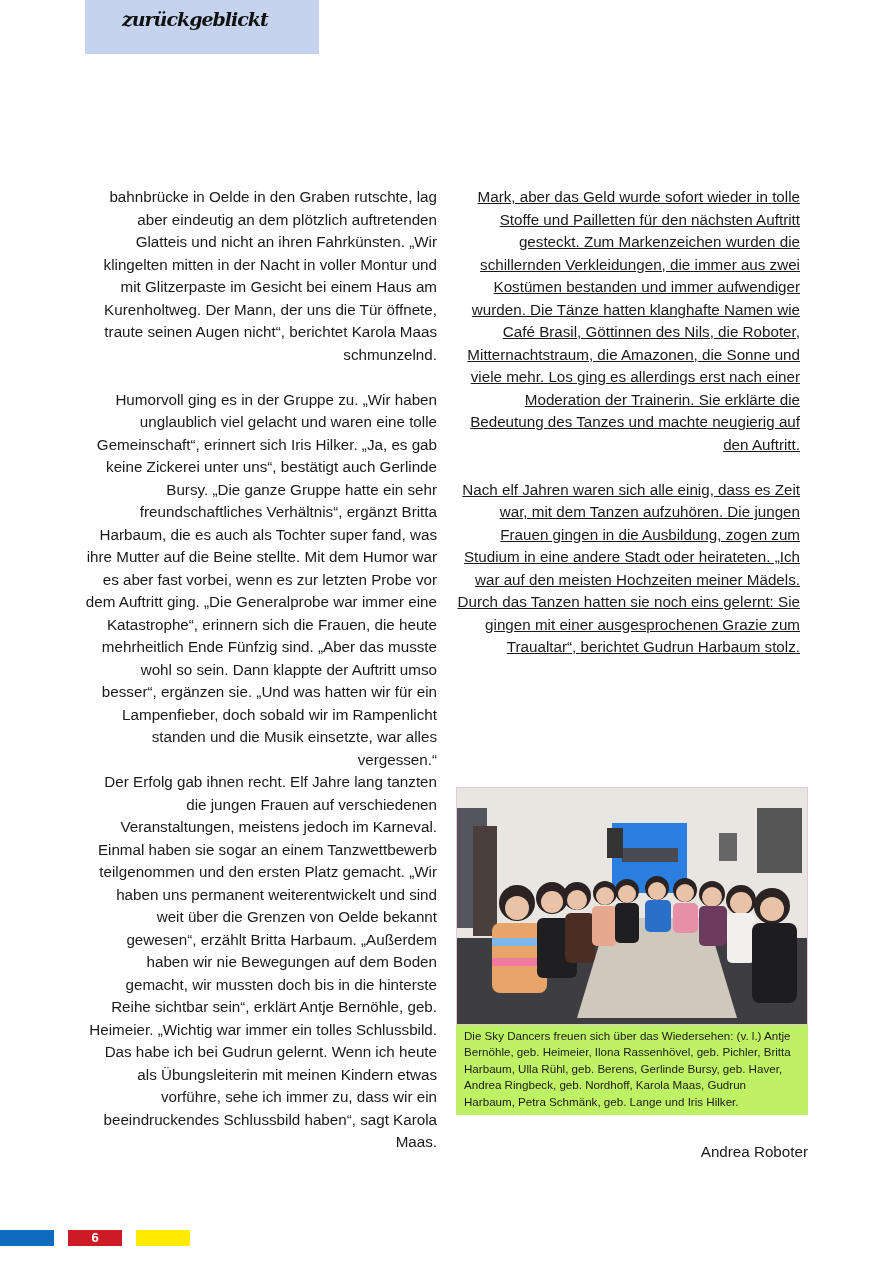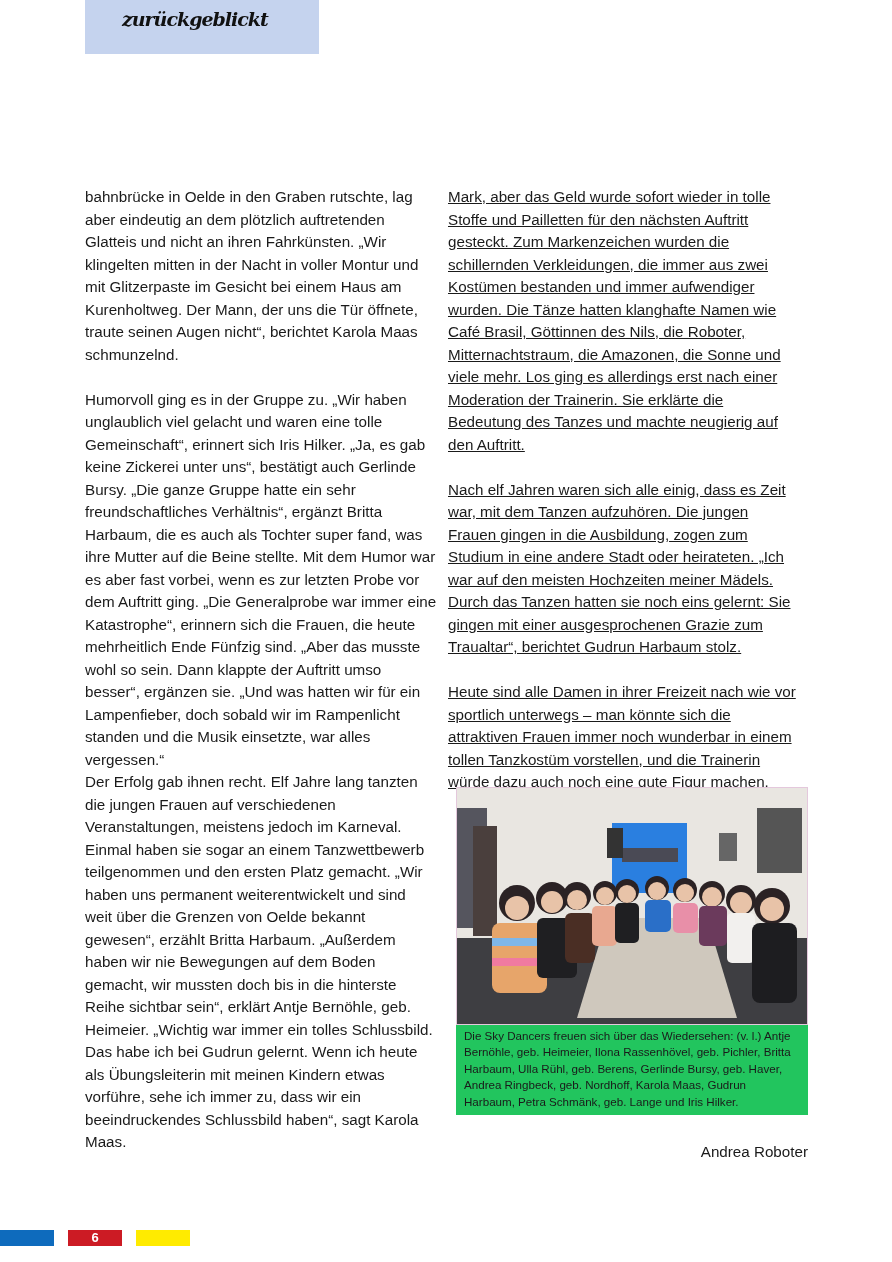--- a/index.html
+++ b/index.html
@@ -1,30 +1,30 @@
 <!DOCTYPE html>
 <html><head>
 <meta charset="utf-8">
 <style>
   html, body { margin: 0; padding: 0; background: #ffffff; }
   body { width: 892px; height: 1262px; position: relative; overflow: hidden;
          font-family: "Liberation Sans", sans-serif; color: #1a1a1a; }
   .header-band { position: absolute; left: 85px; top: 0; width: 234px; height: 54px; background: #c5d3ee; }
   .header-title { position: absolute; left: 122px; top: 8px; font-family: "DejaVu Serif", serif;
          font-style: italic; font-weight: bold; font-size: 19px; letter-spacing: -1px; color: #111; }
-  .col { position: absolute; top: 186px; width: 352px; font-size: 15.2px; line-height: 22.5px; }
+  .col { position: absolute; top: 186px; width: 352px; font-size: 15.2px; line-height: 22.5px; text-align: right; }
   .col-left { left: 85px; }
   .col-right { left: 448px; text-decoration: underline; }
   .col p { margin: 0; }
   .gap { height: 22.5px; }
   .photo { position: absolute; left: 456px; top: 787px; width: 352px; height: 238px;
            border: 1px solid #e4c8dc; box-sizing: border-box; overflow: hidden;
            background: linear-gradient(180deg,#eae7e2 0%,#dcd8d1 45%,#5a5a5c 75%,#3a3a3d 100%); }
   .caption { position: absolute; left: 456px; top: 1025px; width: 352px; height: 90px;
-             background: #22c55e; box-sizing: border-box; padding: 3px 8px;
+             background: #bef264; box-sizing: border-box; padding: 3px 8px;
              font-size: 11.6px; line-height: 16.4px; color: #1a1a1a; }
   .author { position: absolute; right: 84px; top: 1143px; font-size: 15.2px; }
   .bar { position: absolute; top: 1230px; height: 16px; }
   .bar-blue { left: 0; width: 54px; background: #0e6bbd; }
   .bar-red { left: 68px; width: 54px; background: #cc1b24; color: #fff; font-weight: bold;
              font-size: 13px; text-align: center; line-height: 16px; }
   .bar-yellow { left: 136px; width: 54px; background: #ffeb00; }
 </style>
 </head>
 <body>
@@ -37,21 +37,20 @@
   <div class="gap"></div>
   <p>Humorvoll ging es in der Gruppe zu. „Wir haben unglaublich viel gelacht und waren eine tolle Gemeinschaft“, erinnert sich Iris Hilker. „Ja, es gab keine Zickerei unter uns“, bestätigt auch Gerlinde Bursy. „Die ganze Gruppe hatte ein sehr freundschaftliches Verhältnis“, ergänzt Britta Harbaum, die es auch als Tochter super fand, was ihre Mutter auf die Beine stellte. Mit dem Humor war es aber fast vorbei, wenn es zur letzten Probe vor dem Auftritt ging. „Die Generalprobe war immer eine Katastrophe“, erinnern sich die Frauen, die heute mehrheitlich Ende Fünfzig sind. „Aber das musste wohl so sein. Dann klappte der Auftritt umso besser“, ergänzen sie. „Und was hatten wir für ein Lampenfieber, doch sobald wir im Rampenlicht standen und die Musik einsetzte, war alles vergessen.“</p>
   <p>Der Erfolg gab ihnen recht. Elf Jahre lang tanzten die jungen Frauen auf verschiedenen Veranstaltungen, meistens jedoch im Karneval. Einmal haben sie sogar an einem Tanzwettbewerb teilgenommen und den ersten Platz gemacht. „Wir haben uns permanent weiterentwickelt und sind weit über die Grenzen von Oelde bekannt gewesen“, erzählt Britta Harbaum. „Außerdem haben wir nie Bewegungen auf dem Boden gemacht, wir mussten doch bis in die hinterste Reihe sichtbar sein“, erklärt Antje Bernöhle, geb. Heimeier. „Wichtig war immer ein tolles Schlussbild. Das habe ich bei Gudrun gelernt. Wenn ich heute als Übungsleiterin mit meinen Kindern etwas vorführe, sehe ich immer zu, dass wir ein beeindruckendes Schlussbild haben“, sagt Karola Maas.</p>
 </div>
 
 <div class="col col-right">
   <p>Mark, aber das Geld wurde sofort wieder in tolle Stoffe und Pailletten für den nächsten Auftritt gesteckt. Zum Markenzeichen wurden die schillernden Verkleidungen, die immer aus zwei Kostümen bestanden und immer aufwendiger wurden. Die Tänze hatten klanghafte Namen wie Café Brasil, Göttinnen des Nils, die Roboter, Mitternachtstraum, die Amazonen, die Sonne und viele mehr. Los ging es allerdings erst nach einer Moderation der Trainerin. Sie erklärte die Bedeutung des Tanzes und machte neugierig auf den Auftritt.</p>
   <div class="gap"></div>
   <p>Nach elf Jahren waren sich alle einig, dass es Zeit war, mit dem Tanzen aufzuhören. Die jungen Frauen gingen in die Ausbildung, zogen zum Studium in eine andere Stadt oder heirateten. „Ich war auf den meisten Hochzeiten meiner Mädels. Durch das Tanzen hatten sie noch eins gelernt: Sie gingen mit einer ausgesprochenen Grazie zum Traualtar“, berichtet Gudrun Harbaum stolz.</p>
   <div class="gap"></div>
-  <p>Heute sind alle Damen in ihrer Freizeit nach wie vor sportlich unterwegs – man könnte sich die attraktiven Frauen immer noch wunderbar in einem tollen Tanzkostüm vorstellen, und die Trainerin würde dazu auch noch eine gute Figur machen.</p>
 </div>
 
 <div class="photo">
   <svg width="352" height="238" viewBox="0 0 352 238" xmlns="http://www.w3.org/2000/svg">
     <rect x="0" y="0" width="352" height="238" fill="#e9e6e1"></rect>
     <rect x="0" y="20" width="30" height="120" fill="#55555e"></rect>
     <rect x="16" y="38" width="24" height="110" fill="#4a3f3d"></rect>
     <rect x="155" y="35" width="75" height="70" fill="#2a7fe0"></rect>
     <rect x="165" y="60" width="56" height="14" fill="#4a4a55"></rect>
     <rect x="150" y="40" width="16" height="30" fill="#333"></rect>

